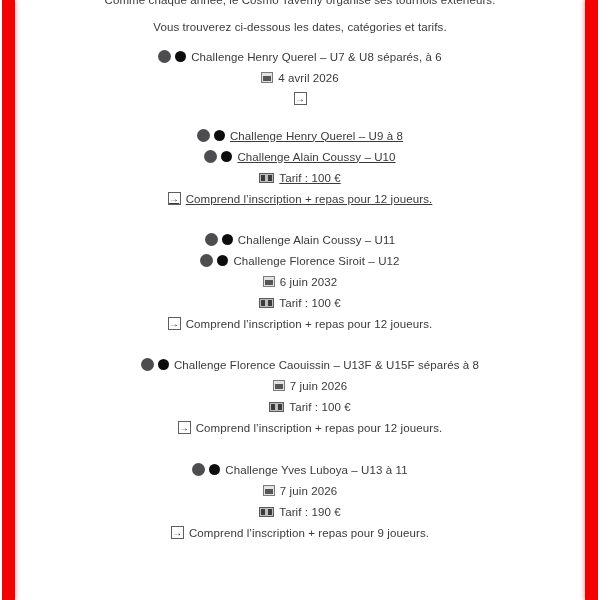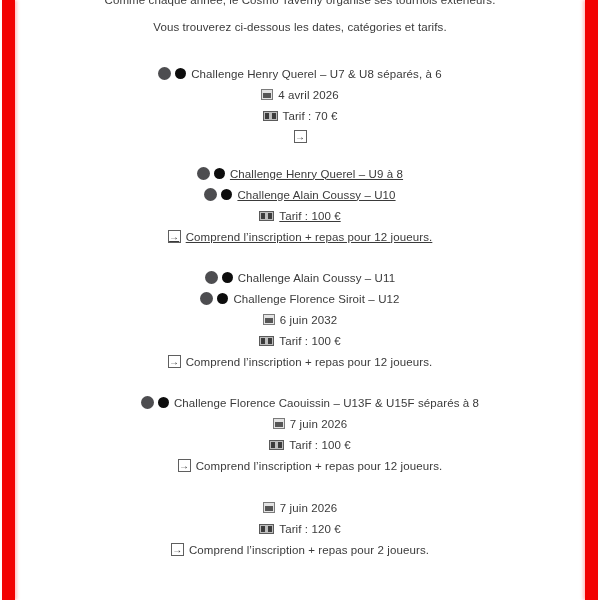--- a/index.html
+++ b/index.html
@@ -14,21 +14,21 @@
   .red-bar.right{right:2px;box-shadow:-2px 0 3px rgba(255,120,120,.45);}
 
   .content{margin-top:-9px;text-align:center;}
   .line{
     display:flex;justify-content:center;align-items:center;
     height:21px;font-size:11.5px;letter-spacing:.1px;gap:5px;
   }
   .intro1{height:17px;}
   .intro2{margin-top:8px;}
 
-  .block{margin-top:26px;}
+  .block{margin-top:9px;}
   .block.b2{margin-top:16px;text-decoration:underline;}
   .block.b3{margin-top:20px;}
   .block.b4{margin-top:20px;margin-left:20px;}
   .block.b5{margin-top:21px;}
 
   
   .ball{display:inline-block;border-radius:50%;}
   .ball-gray{width:13px;height:13px;background:#4d4d50;margin-right:-1px;}
   .ball-black{width:11px;height:11px;background:#0d0d0d;}
 
@@ -68,27 +68,20 @@
     <div class="line">
       <span class="ball ball-gray"></span>
       <span class="ball ball-black"></span>
       <span class="txt">Challenge Henry Querel – U7 &amp; U8 séparés, à 6</span>
     </div>
     <div class="line">
       <span class="cal">
           <span class="cal-body"></span>
         </span>
       <span class="txt">4 avril 2026</span>
-    </div>
-    <div class="line">
-      <span class="note">
-          <span class="note-seg l"></span>
-          <span class="note-seg r"></span>
-        </span>
-      <span class="txt">Tarif : 70 €</span>
     </div>
     <div class="line">
       <span class="arrowbox">→</span>
     </div>
   </div>
 
   <div class="block b2">
     <div class="line">
       <span class="ball ball-gray"></span>
       <span class="ball ball-black"></span>
@@ -162,31 +155,36 @@
       <span class="txt">Tarif : 100 €</span>
     </div>
     <div class="line">
       <span class="arrowbox">→</span>
       <span class="txt">Comprend l’inscription + repas pour 12 joueurs.</span>
     </div>
   </div>
 
   <div class="block b5">
     <div class="line">
+      <span class="ball ball-gray"></span>
+      <span class="ball ball-black"></span>
+      <span class="txt">Challenge Yves Luboya – U13 à 11</span>
+    </div>
+    <div class="line">
       <span class="cal">
           <span class="cal-body"></span>
         </span>
       <span class="txt">7 juin 2026</span>
     </div>
     <div class="line">
       <span class="note">
           <span class="note-seg l"></span>
           <span class="note-seg r"></span>
         </span>
-      <span class="txt">Tarif : 120 €</span>
+      <span class="txt">Tarif : 190 €</span>
     </div>
     <div class="line">
       <span class="arrowbox">→</span>
-      <span class="txt">Comprend l’inscription + repas pour 2 joueurs.</span>
+      <span class="txt">Comprend l’inscription + repas pour 9 joueurs.</span>
     </div>
   </div>
 
 </div>
 
 </body></html>

